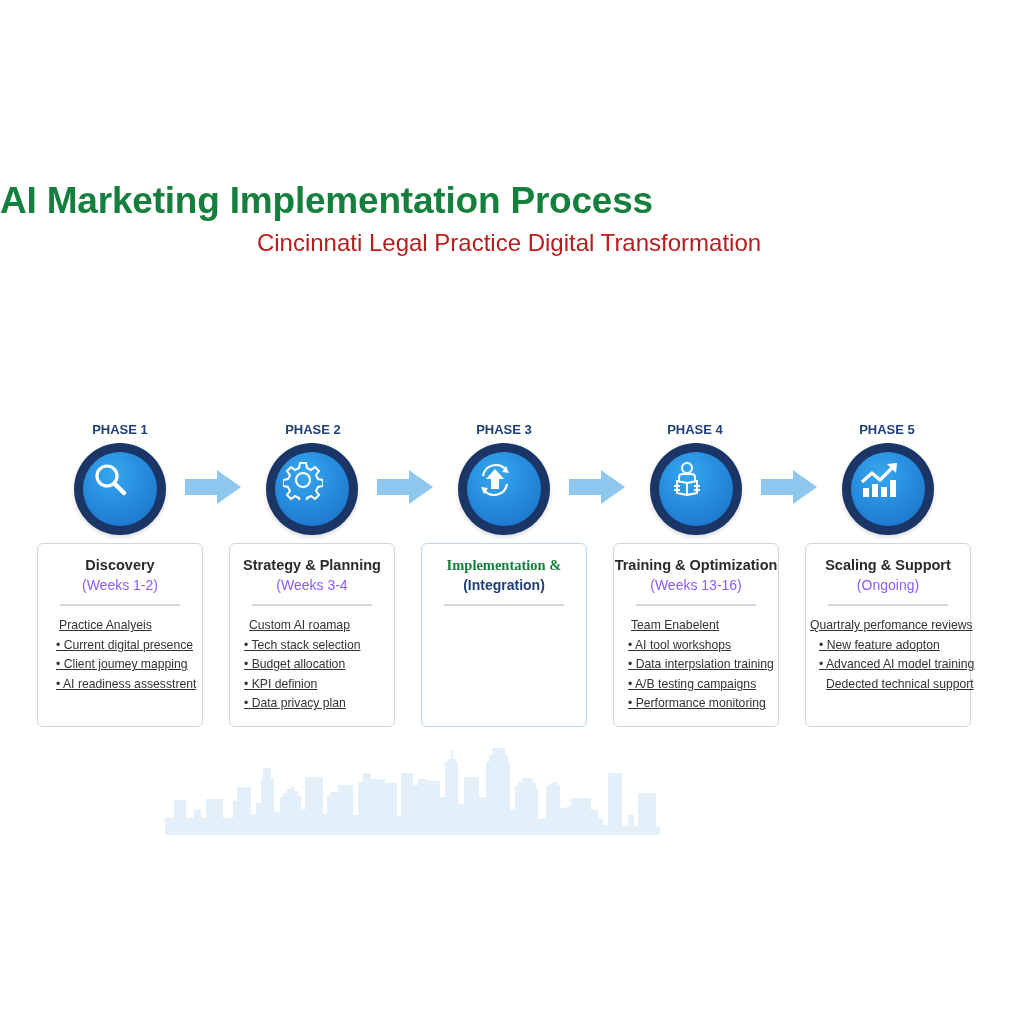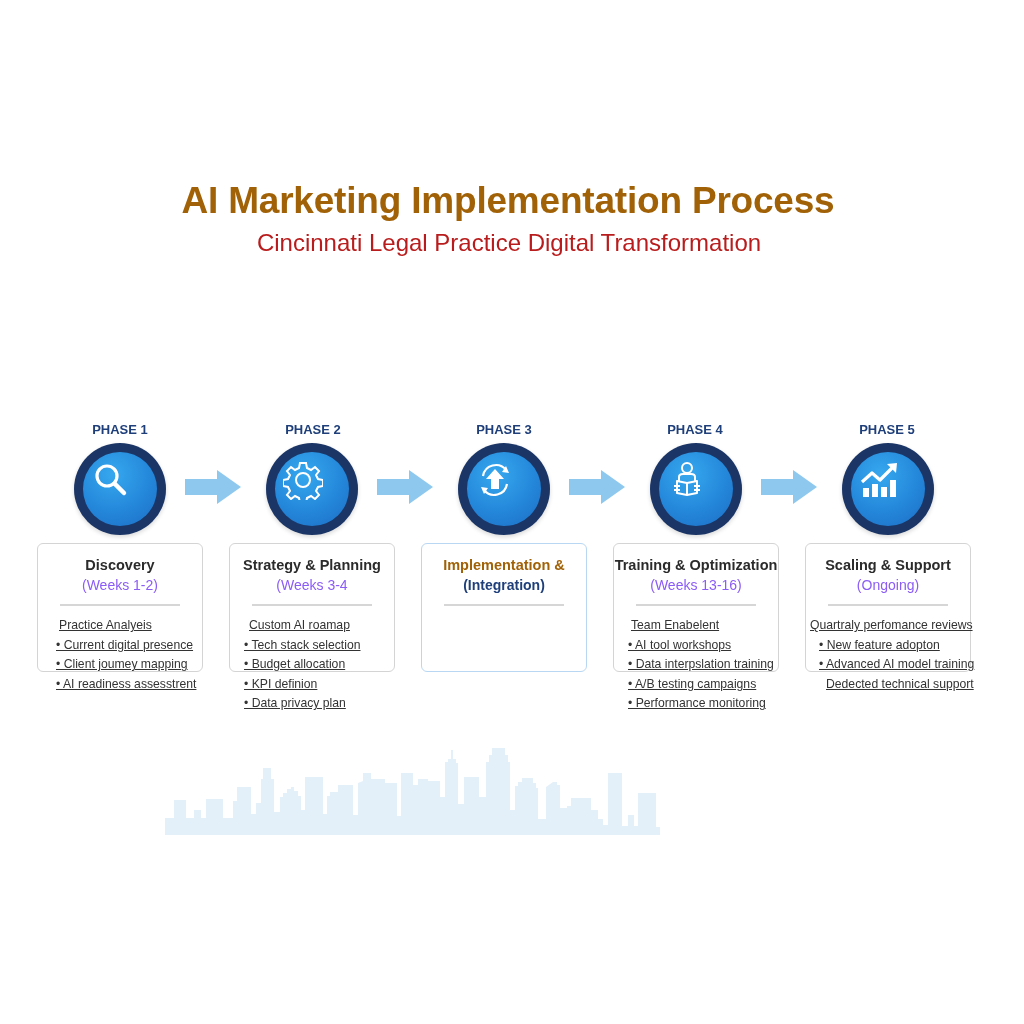--- a/index.html
+++ b/index.html
@@ -4,21 +4,21 @@
 <style>
   html, body { margin: 0; padding: 0; }
   body {
     width: 1024px; height: 1024px; overflow: hidden;
     background: #ffffff;
     font-family: "Liberation Sans", sans-serif;
     position: relative;
   }
   .title {
     position: absolute; top: 180px; left: 0; width: 1016px;
-    text-align: center; font-weight: bold; font-size: 37px; color: #a16207;
+    text-align: left; font-weight: bold; font-size: 37px; color: #15803d;
     letter-spacing: -0.2px;
   }
   .subtitle {
     position: absolute; top: 229px; left: 0; width: 1018px;
     text-align: center; font-size: 24px; color: #b91c1c;
   }
   .phase-label {
     position: absolute; top: 422px; width: 120px; text-align: center;
     font-weight: bold; font-size: 13px; color: #1e3f7a;
   }
@@ -28,30 +28,30 @@
     background: #1a3566;
     box-shadow: 0 2px 4px rgba(0,0,0,0.15);
   }
   .phase-circle .inner {
     position: absolute; left: 9px; top: 9px; width: 74px; height: 74px; border-radius: 50%;
     background: radial-gradient(circle at 40% 30%, #36a8ef 0%, #2487da 55%, #1c6dc4 100%);
   }
   .phase-circle svg { position: absolute; left: 17px; top: 17px; width: 40px; height: 40px; }
   .arrow { position: absolute; top: 470px; width: 56px; height: 34px; }
   .card {
-    position: absolute; top: 543px; width: 166px; height: 129px;
+    position: absolute; top: 543px; width: 166px; height: 184px;
     border: 1.5px solid #d4d4d4; border-radius: 6px; background: #ffffff;
     box-sizing: border-box;
   }
   .card.highlight { border-color: #b9d7f2; }
   .card-title {
     position: absolute; top: 11px; left: 0; width: 100%; text-align: center;
     font-weight: bold; font-size: 14.5px; color: #2b2b2b; line-height: 20px;
   }
-  .card.highlight .card-title { color: #a16207; }
+  .card.highlight .card-title { color: #15803d; font-family: Liberation Serif, serif; }
   .card-sub {
     position: absolute; top: 31px; left: 0; width: 100%; text-align: center;
     font-size: 14px; color: #8b5cf6; line-height: 20px;
   }
   .card.highlight .card-sub { font-weight: bold; color: #1e3f7a; }
   .card-divider {
     position: absolute; top: 60px; left: 22px; right: 22px; height: 1.5px; background: #d6d6d6;
   }
   .card-list {
     position: absolute; top: 72px; left: 0; width: 100%;

